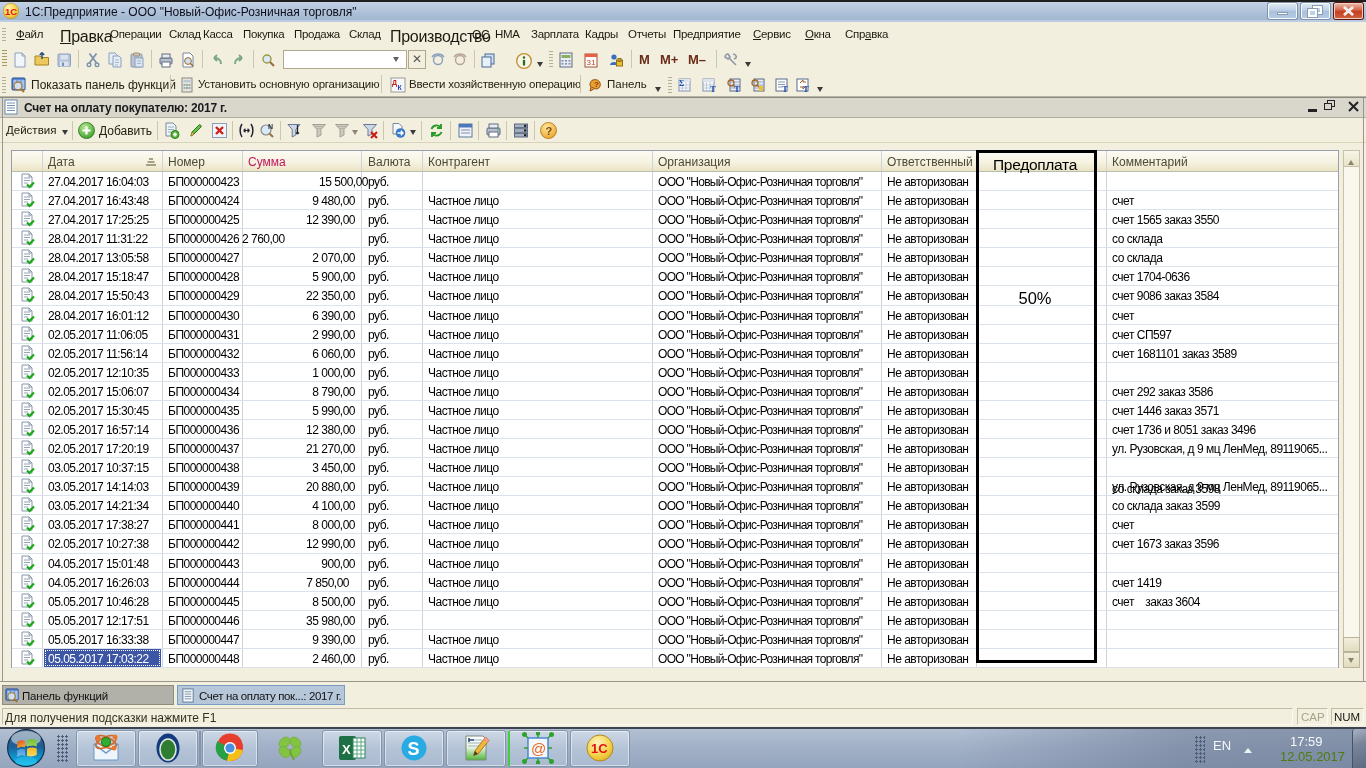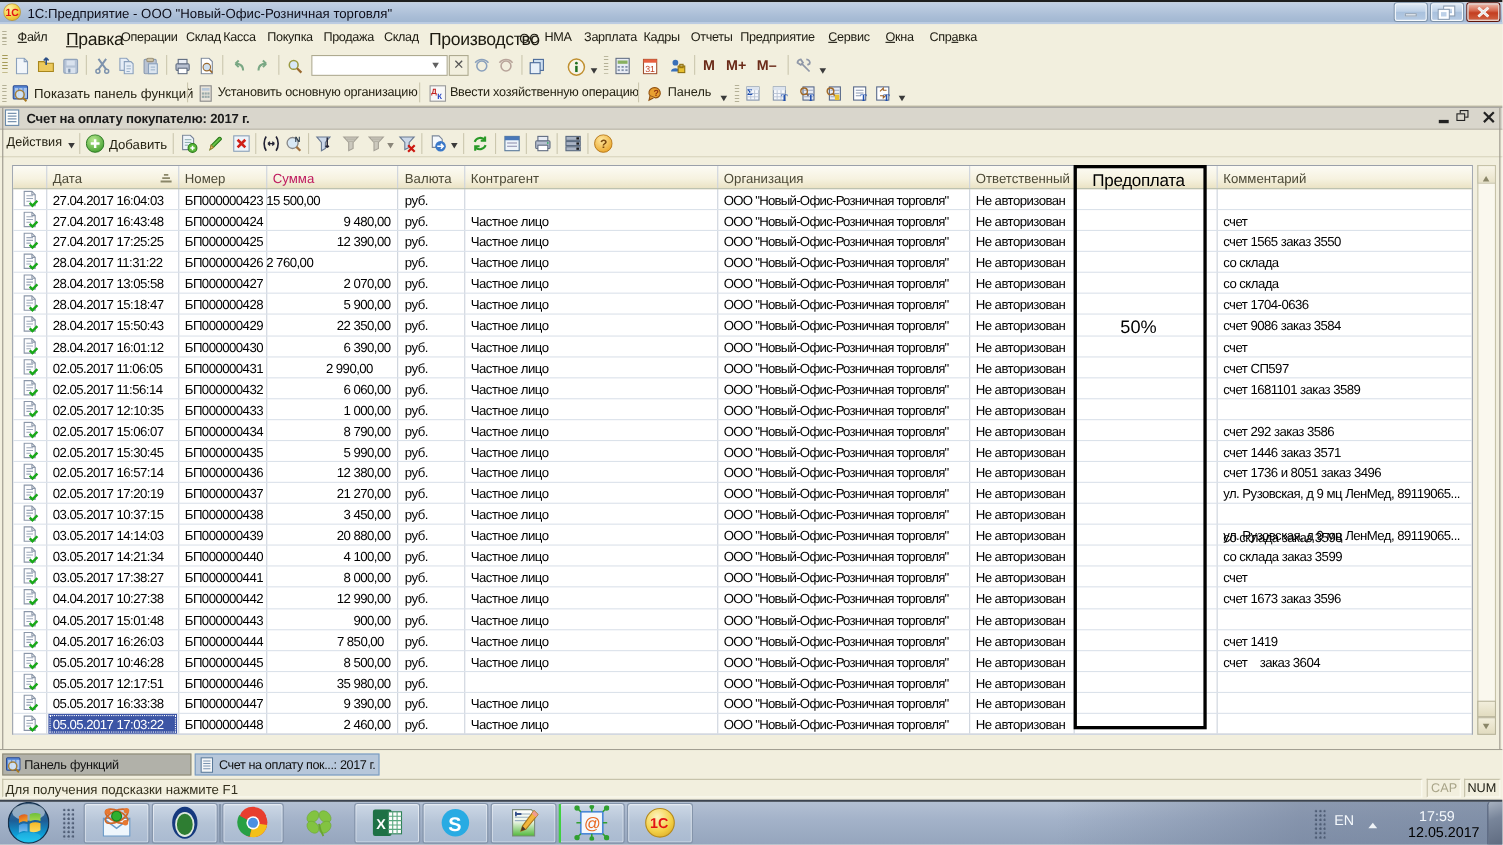--- a/index.html
+++ b/index.html
@@ -394,21 +394,21 @@
 <div class="abs" style="left:12px;top:171px;width:1326px;height:1px;background:#b8bfae"></div>
 <div class="abs" style="left:12px;top:190px;width:1326px;height:1px;background:#dbe2ea"></div>
 <svg class="abs" style="left:20px;top:173px" width="16" height="16" viewBox="0 0 16 16">
     <path d="M2 1 H9 L12 4 V14 H2 Z" fill="#fdfdfe" stroke="#8a96a8"></path>
     <path d="M9 1 L9 4 H12" fill="none" stroke="#8a96a8"></path>
     <path d="M4 5 H10 M4 7.5 H10 M4 10 H8" stroke="#9aa6b8" stroke-width="1"></path>
     <path d="M7 11.5 L9.5 14 L14 9.5" fill="none" stroke="#18a818" stroke-width="2.2"></path>
   </svg>
 <div class="cell" style="left:48px;top:175px">27.04.2017 16:04:03</div>
 <div class="cell" style="left:168px;top:175px">БП000000423</div>
-<div class="cell" style="left:242px;top:175px;width:126px;text-align:left">15 500,00</div>
+<div class="cell" style="left:242px;top:175px;width:126px;text-align:right">15 500,00</div>
 <div class="cell" style="left:368px;top:175px">руб.</div>
 <div class="cell" style="left:658px;top:175px;letter-spacing:-0.68px">ООО "Новый-Офис-Розничная торговля"</div>
 <div class="cell" style="left:887px;top:175px">Не авторизован</div>
 <div class="abs" style="left:12px;top:209px;width:1326px;height:1px;background:#dbe2ea"></div>
 <svg class="abs" style="left:20px;top:192px" width="16" height="16" viewBox="0 0 16 16">
     <path d="M2 1 H9 L12 4 V14 H2 Z" fill="#fdfdfe" stroke="#8a96a8"></path>
     <path d="M9 1 L9 4 H12" fill="none" stroke="#8a96a8"></path>
     <path d="M4 5 H10 M4 7.5 H10 M4 10 H8" stroke="#9aa6b8" stroke-width="1"></path>
     <path d="M7 11.5 L9.5 14 L14 9.5" fill="none" stroke="#18a818" stroke-width="2.2"></path>
   </svg>
@@ -512,21 +512,21 @@
 <div class="cell" style="left:1112px;top:309px">счет</div>
 <div class="abs" style="left:12px;top:343px;width:1326px;height:1px;background:#dbe2ea"></div>
 <svg class="abs" style="left:20px;top:326px" width="16" height="16" viewBox="0 0 16 16">
     <path d="M2 1 H9 L12 4 V14 H2 Z" fill="#fdfdfe" stroke="#8a96a8"></path>
     <path d="M9 1 L9 4 H12" fill="none" stroke="#8a96a8"></path>
     <path d="M4 5 H10 M4 7.5 H10 M4 10 H8" stroke="#9aa6b8" stroke-width="1"></path>
     <path d="M7 11.5 L9.5 14 L14 9.5" fill="none" stroke="#18a818" stroke-width="2.2"></path>
   </svg>
 <div class="cell" style="left:48px;top:328px">02.05.2017 11:06:05</div>
 <div class="cell" style="left:168px;top:328px">БП000000431</div>
-<div class="cell" style="left:226px;top:328px;width:113px;text-align:right">2 990,00</div>
+<div class="cell" style="left:242px;top:328px;width:113px;text-align:right">2 990,00</div>
 <div class="cell" style="left:368px;top:328px">руб.</div>
 <div class="cell" style="left:428px;top:328px">Частное лицо</div>
 <div class="cell" style="left:658px;top:328px;letter-spacing:-0.68px">ООО "Новый-Офис-Розничная торговля"</div>
 <div class="cell" style="left:887px;top:328px">Не авторизован</div>
 <div class="cell" style="left:1112px;top:328px">счет СП597</div>
 <div class="abs" style="left:12px;top:362px;width:1326px;height:1px;background:#dbe2ea"></div>
 <svg class="abs" style="left:20px;top:345px" width="16" height="16" viewBox="0 0 16 16">
     <path d="M2 1 H9 L12 4 V14 H2 Z" fill="#fdfdfe" stroke="#8a96a8"></path>
     <path d="M9 1 L9 4 H12" fill="none" stroke="#8a96a8"></path>
     <path d="M4 5 H10 M4 7.5 H10 M4 10 H8" stroke="#9aa6b8" stroke-width="1"></path>
@@ -674,21 +674,21 @@
 <div class="cell" style="left:658px;top:518px;letter-spacing:-0.68px">ООО "Новый-Офис-Розничная торговля"</div>
 <div class="cell" style="left:887px;top:518px">Не авторизован</div>
 <div class="cell" style="left:1112px;top:518px">счет</div>
 <div class="abs" style="left:12px;top:553px;width:1326px;height:1px;background:#dbe2ea"></div>
 <svg class="abs" style="left:20px;top:535px" width="16" height="16" viewBox="0 0 16 16">
     <path d="M2 1 H9 L12 4 V14 H2 Z" fill="#fdfdfe" stroke="#8a96a8"></path>
     <path d="M9 1 L9 4 H12" fill="none" stroke="#8a96a8"></path>
     <path d="M4 5 H10 M4 7.5 H10 M4 10 H8" stroke="#9aa6b8" stroke-width="1"></path>
     <path d="M7 11.5 L9.5 14 L14 9.5" fill="none" stroke="#18a818" stroke-width="2.2"></path>
   </svg>
-<div class="cell" style="left:48px;top:537px">04.04.2017 10:27:38</div>
+<div class="cell" style="left:48px;top:537px">02.05.2017 10:27:38</div>
 <div class="cell" style="left:168px;top:537px">БП000000442</div>
 <div class="cell" style="left:242px;top:537px;width:113px;text-align:right">12 990,00</div>
 <div class="cell" style="left:368px;top:537px">руб.</div>
 <div class="cell" style="left:428px;top:537px">Частное лицо</div>
 <div class="cell" style="left:658px;top:537px;letter-spacing:-0.68px">ООО "Новый-Офис-Розничная торговля"</div>
 <div class="cell" style="left:887px;top:537px">Не авторизован</div>
 <div class="cell" style="left:1112px;top:537px">счет 1673 заказ 3596</div>
 <div class="abs" style="left:12px;top:572px;width:1326px;height:1px;background:#dbe2ea"></div>
 <svg class="abs" style="left:20px;top:555px" width="16" height="16" viewBox="0 0 16 16">
     <path d="M2 1 H9 L12 4 V14 H2 Z" fill="#fdfdfe" stroke="#8a96a8"></path>
@@ -936,13 +936,13 @@
         <stop offset="1" stop-color="#d8a422"></stop>
       </radialGradient>
     </defs>
     <circle cx="16" cy="16" r="13" fill="url(#c1)" stroke="#b58a1e"></circle>
     <text x="7" y="21" font-family="Liberation Sans" font-weight="bold" font-size="13" fill="#e31414">1С</text>
   </svg>
 <div class="abs" style="left:1195px;top:736px;width:10px;height:27px;background:radial-gradient(circle at 1.5px 1.5px,#4e5c74 1.1px,transparent 1.3px);background-size:4px 4px"></div>
 <div class="txt" style="left:1213px;top:738px;color:#f4f8fc;font-size:13px">EN</div>
 <div class="abs" style="left:1244px;top:748px;width:0;height:0;border:4.5px solid transparent;border-bottom:5px solid #f0f4f8;border-top:0"></div>
 <div class="txt" style="left:1290px;top:734px;color:#f4f8fc;font-size:13px">17:59</div>
-<div class="txt" style="left:1280px;top:749px;color:#000000;font-size:13px">12.05.2017</div>
+<div class="txt" style="left:1280px;top:749px;color:#4d7c0f;font-size:13px">12.05.2017</div>
 <div class="abs" style="left:1352px;top:729px;width:14px;height:39px;background:linear-gradient(160deg,#a8b2c0,#78859a 40%,#5f6b80);border-left:1px solid #46526a;border-top-left-radius:3px"></div>
 </body></html>

